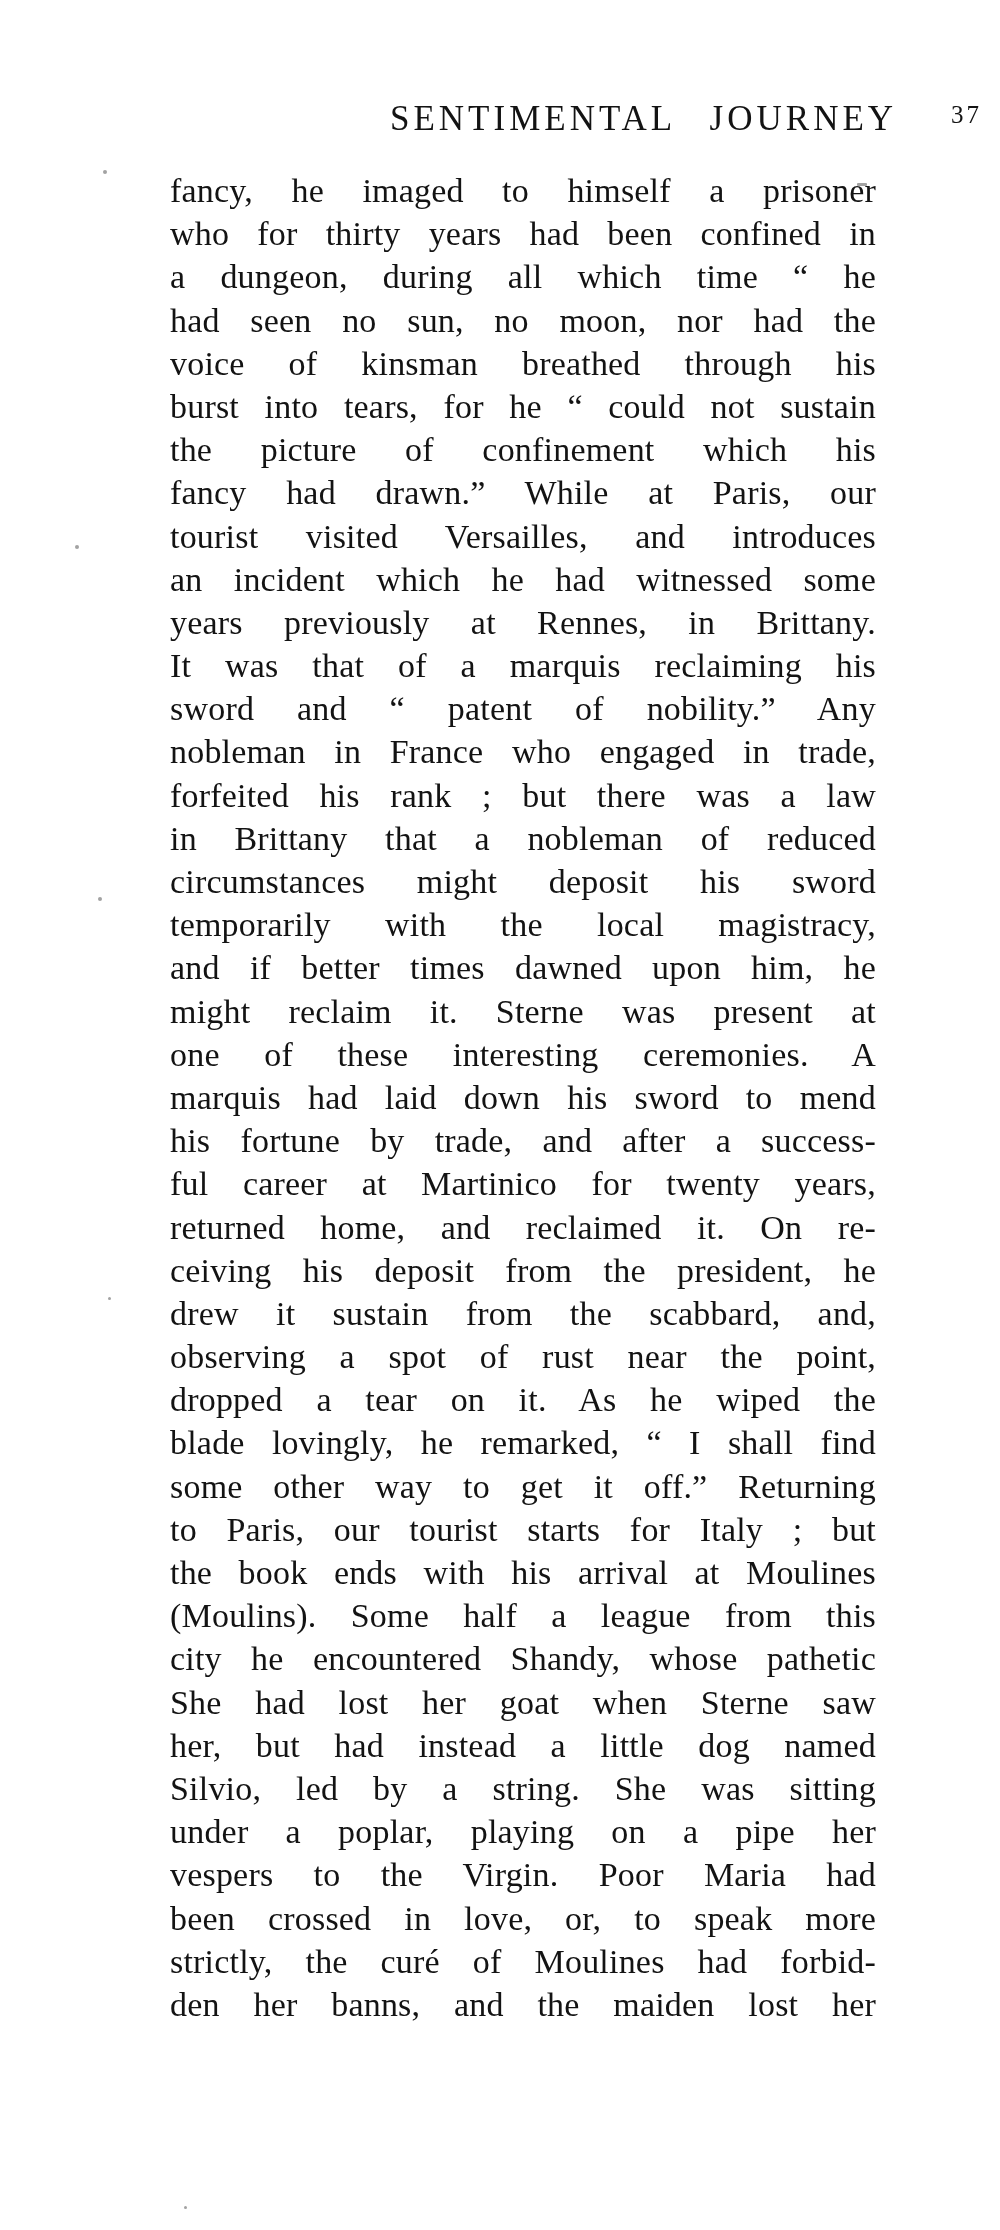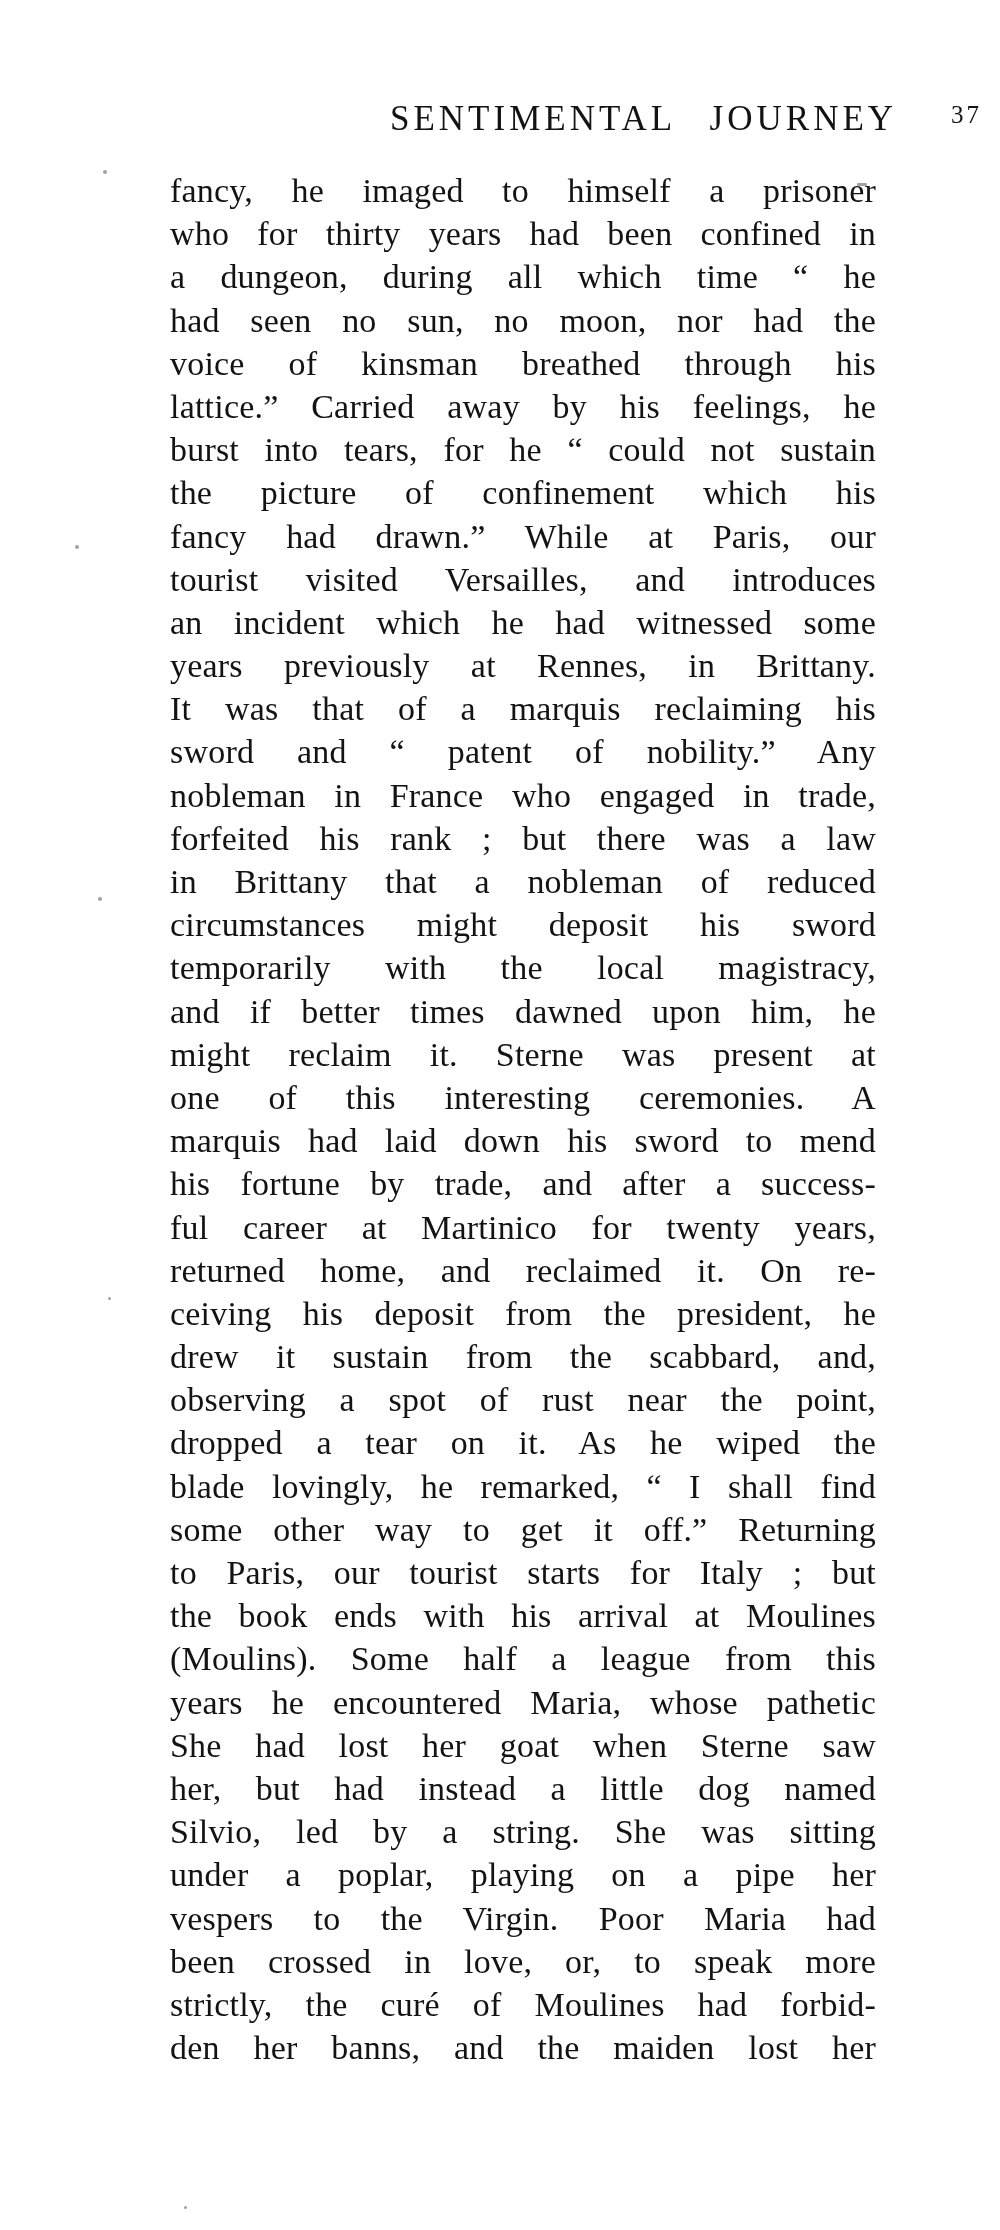--- a/index.html
+++ b/index.html
@@ -76,51 +76,50 @@
     <span class="head-title">SENTIMENTAL JOURNEY</span>
     <span class="page-num">37</span>
   </div>
 
   <div class="text-block">
       <div class="line">fancy, he imaged to himself a prisoner</div>
       <div class="line">who for thirty years had been confined in</div>
       <div class="line">a dungeon, during all which time “ he</div>
       <div class="line">had seen no sun, no moon, nor had the</div>
       <div class="line">voice of kinsman breathed through his</div>
-      <div class="line">lattice.” Carried away by his feelings, he</div>
       <div class="line">burst into tears, for he “ could not sustain</div>
       <div class="line">the picture of confinement which his</div>
       <div class="line">fancy had drawn.” While at Paris, our</div>
       <div class="line">tourist visited Versailles, and introduces</div>
       <div class="line">an incident which he had witnessed some</div>
       <div class="line">years previously at Rennes, in Brittany.</div>
       <div class="line">It was that of a marquis reclaiming his</div>
       <div class="line">sword and “ patent of nobility.” Any</div>
       <div class="line">nobleman in France who engaged in trade,</div>
       <div class="line">forfeited his rank ; but there was a law</div>
       <div class="line">in Brittany that a nobleman of reduced</div>
       <div class="line">circumstances might deposit his sword</div>
       <div class="line">temporarily with the local magistracy,</div>
       <div class="line">and if better times dawned upon him, he</div>
       <div class="line">might reclaim it. Sterne was present at</div>
-      <div class="line">one of this interesting ceremonies. A</div>
+      <div class="line">one of these interesting ceremonies. A</div>
       <div class="line">marquis had laid down his sword to mend</div>
       <div class="line">his fortune by trade, and after a success-</div>
       <div class="line">ful career at Martinico for twenty years,</div>
       <div class="line">returned home, and reclaimed it. On re-</div>
       <div class="line">ceiving his deposit from the president, he</div>
       <div class="line">drew it sustain from the scabbard, and,</div>
       <div class="line">observing a spot of rust near the point,</div>
       <div class="line">dropped a tear on it. As he wiped the</div>
       <div class="line">blade lovingly, he remarked, “ I shall find</div>
       <div class="line">some other way to get it off.” Returning</div>
       <div class="line">to Paris, our tourist starts for Italy ; but</div>
       <div class="line">the book ends with his arrival at Moulines</div>
       <div class="line">(Moulins). Some half a league from this</div>
-      <div class="line">years he encountered Maria, whose pathetic</div>
+      <div class="line">city he encountered Shandy, whose pathetic</div>
       <div class="line">She had lost her goat when Sterne saw</div>
       <div class="line">her, but had instead a little dog named</div>
       <div class="line">Silvio, led by a string. She was sitting</div>
       <div class="line">under a poplar, playing on a pipe her</div>
       <div class="line">vespers to the Virgin. Poor Maria had</div>
       <div class="line">been crossed in love, or, to speak more</div>
       <div class="line">strictly, the curé of Moulines had forbid-</div>
       <div class="line">den her banns, and the maiden lost her</div>
     </div>
 

